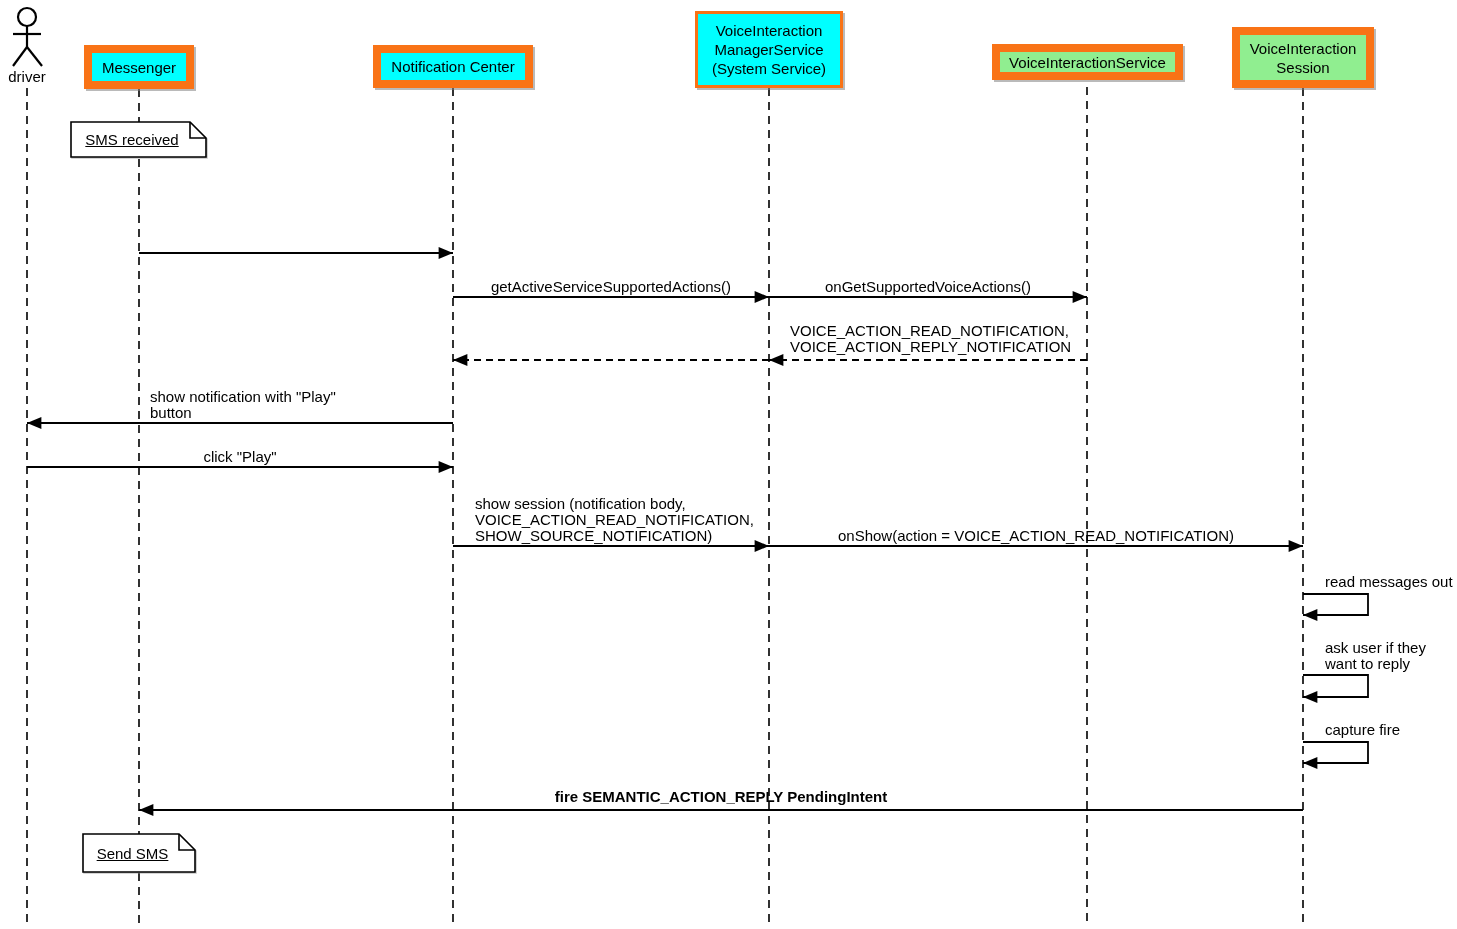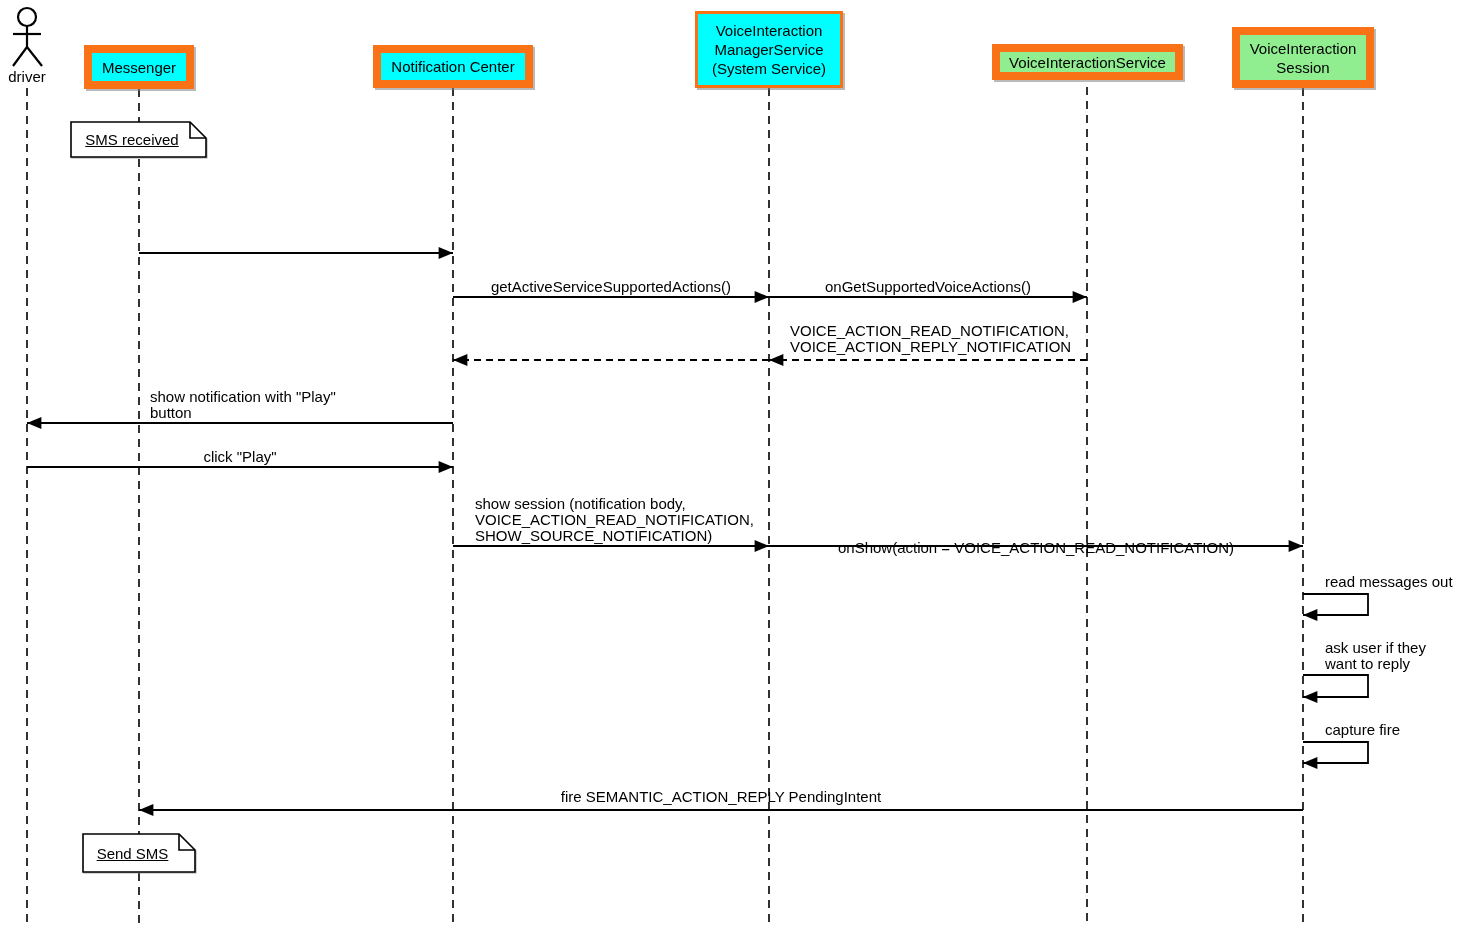--- a/index.html
+++ b/index.html
@@ -144,20 +144,20 @@
   <div class="msg-label center" style="left:453px; top:279px; width:316px;">getActiveServiceSupportedActions()</div>
   <div class="msg-label center" style="left:769px; top:279px; width:318px;">onGetSupportedVoiceActions()</div>
   <div class="msg-label" style="left:790px; top:323px;">VOICE_ACTION_READ_NOTIFICATION,
 VOICE_ACTION_REPLY_NOTIFICATION</div>
   <div class="msg-label" style="left:150px; top:389px;">show notification with "Play"
 button</div>
   <div class="msg-label center" style="left:27px; top:449px; width:426px;">click "Play"</div>
   <div class="msg-label" style="left:475px; top:496px;">show session (notification body,
 VOICE_ACTION_READ_NOTIFICATION,
 SHOW_SOURCE_NOTIFICATION)</div>
-  <div class="msg-label center" style="left:769px; top:540px; width:534px;">onShow(action = VOICE_ACTION_READ_NOTIFICATION)</div>
+  <div class="msg-label center" style="left:769px; top:528px; width:534px;">onShow(action = VOICE_ACTION_READ_NOTIFICATION)</div>
   <div class="msg-label" style="left:1325px; top:574px;">read messages out</div>
   <div class="msg-label" style="left:1325px; top:640px;">ask user if they
 want to reply</div>
   <div class="msg-label" style="left:1325px; top:722px;">capture fire</div>
-  <div class="msg-label center" style="left:139px; top:789px; width:1164px;">fire SEMANTIC_ACTION_REPLY PendingIntent</div>
+  <div class="msg-label center" style="left:139px; top:789px; width:1164px;font-weight:bold;">fire SEMANTIC_ACTION_REPLY PendingIntent</div>
 
 </div>
 
 </body></html>

